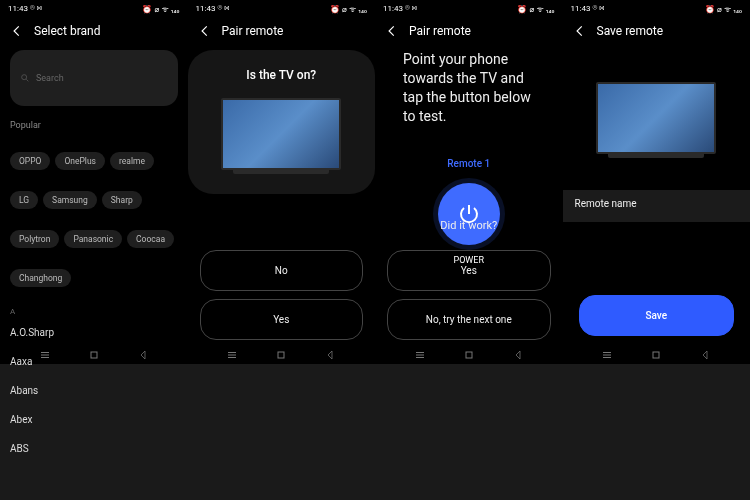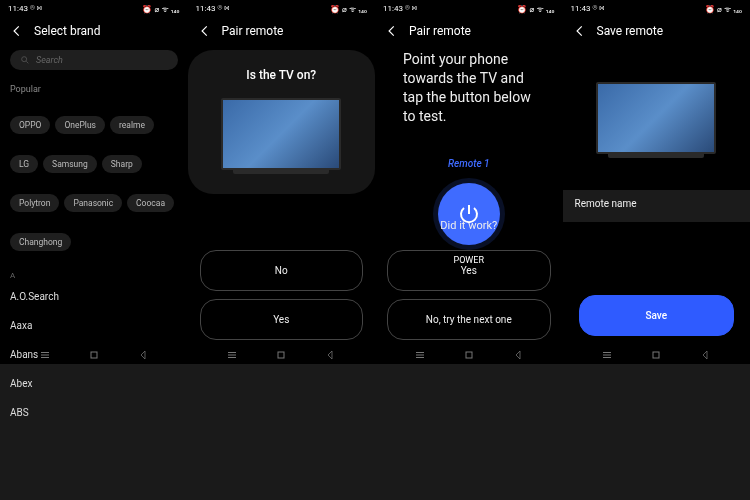--- a/index.html
+++ b/index.html
@@ -39,23 +39,22 @@
   }
   .back-arrow { width: 14px; height: 14px; cursor: pointer; }
   .header-title { font-size: 12px; font-weight: 400; color: #fff; }
   
   .search-box {
     margin: 4px 10px 8px;
     background: #1f1f1f;
     border-radius: 14px;
     display: flex;
     align-items: flex-end;
-    padding: 5px 10px;
+    padding: 23px 10px;
     gap: 6px;
-    font-style: italic;
   }
   .search-icon { width: 10px; height: 10px; opacity: 0.5; }
   .search-text { color: #666; font-size: 9px; }
   .section-label { color: #888; font-size: 9px; margin: 6px 10px 6px; }
   .chips {
     display: flex;
     flex-wrap: wrap;
     gap: 5px;
     padding: 0 10px 6px;
   }
@@ -118,21 +117,21 @@
     cursor:pointer;
   }
   .pill-btn.primary {
     background:#2f5bff;
     border-color:#2f5bff;
     color:#fff;
     font-weight:500;
   }
   
   .instructions { font-size: 14px; color:#eee; padding: 4px 28px 10px; line-height:1.35; }
-  .remote-label { color:#3f6bff; font-size: 10px; font-weight:500; text-align:center; margin: 22px 0 14px; font-style: italic;}
+  .remote-label { color:#3f6bff; font-size: 10px; font-weight:500; text-align:center; margin: 22px 0 14px;}
   .power-btn {
     width: 62px; height:62px;
     background:#3f6bff;
     border-radius:50%;
     margin: 0 auto;
     display:flex; align-items:center; justify-content:center;
     cursor:pointer;
     box-shadow: 0 0 0 5px rgba(63,107,255,0.15);
   }
   .power-icon { width:24px; height:24px; stroke:#fff; stroke-width:2; fill:none;}
@@ -187,21 +186,21 @@
     <div class="chip">realme</div>
     <div class="chip">LG</div>
     <div class="chip">Samsung</div>
     <div class="chip">Sharp</div>
     <div class="chip">Polytron</div>
     <div class="chip">Panasonic</div>
     <div class="chip">Coocaa</div>
     <div class="chip">Changhong</div>
   </div>
   <div class="list-group-label">A</div>
-  <div class="list-item">A.O.Search</div>
+  <div class="list-item">A.O.Sharp</div>
   <div class="list-item">Aaxa</div>
   <div class="list-item">Abans</div>
   <div class="list-item">Abex</div>
   <div class="list-item">ABS</div>
   <div class="nav-bar">
     <svg class="nav-icon" viewBox="0 0 24 24">
         <path d="M4 7h16M4 12h16M4 17h16" stroke="#aaa" stroke-width="2"></path>
       </svg>
     <svg class="nav-icon" viewBox="0 0 24 24">
         <rect x="6" y="6" width="12" height="12" stroke="#aaa" stroke-width="2" fill="none"></rect>

